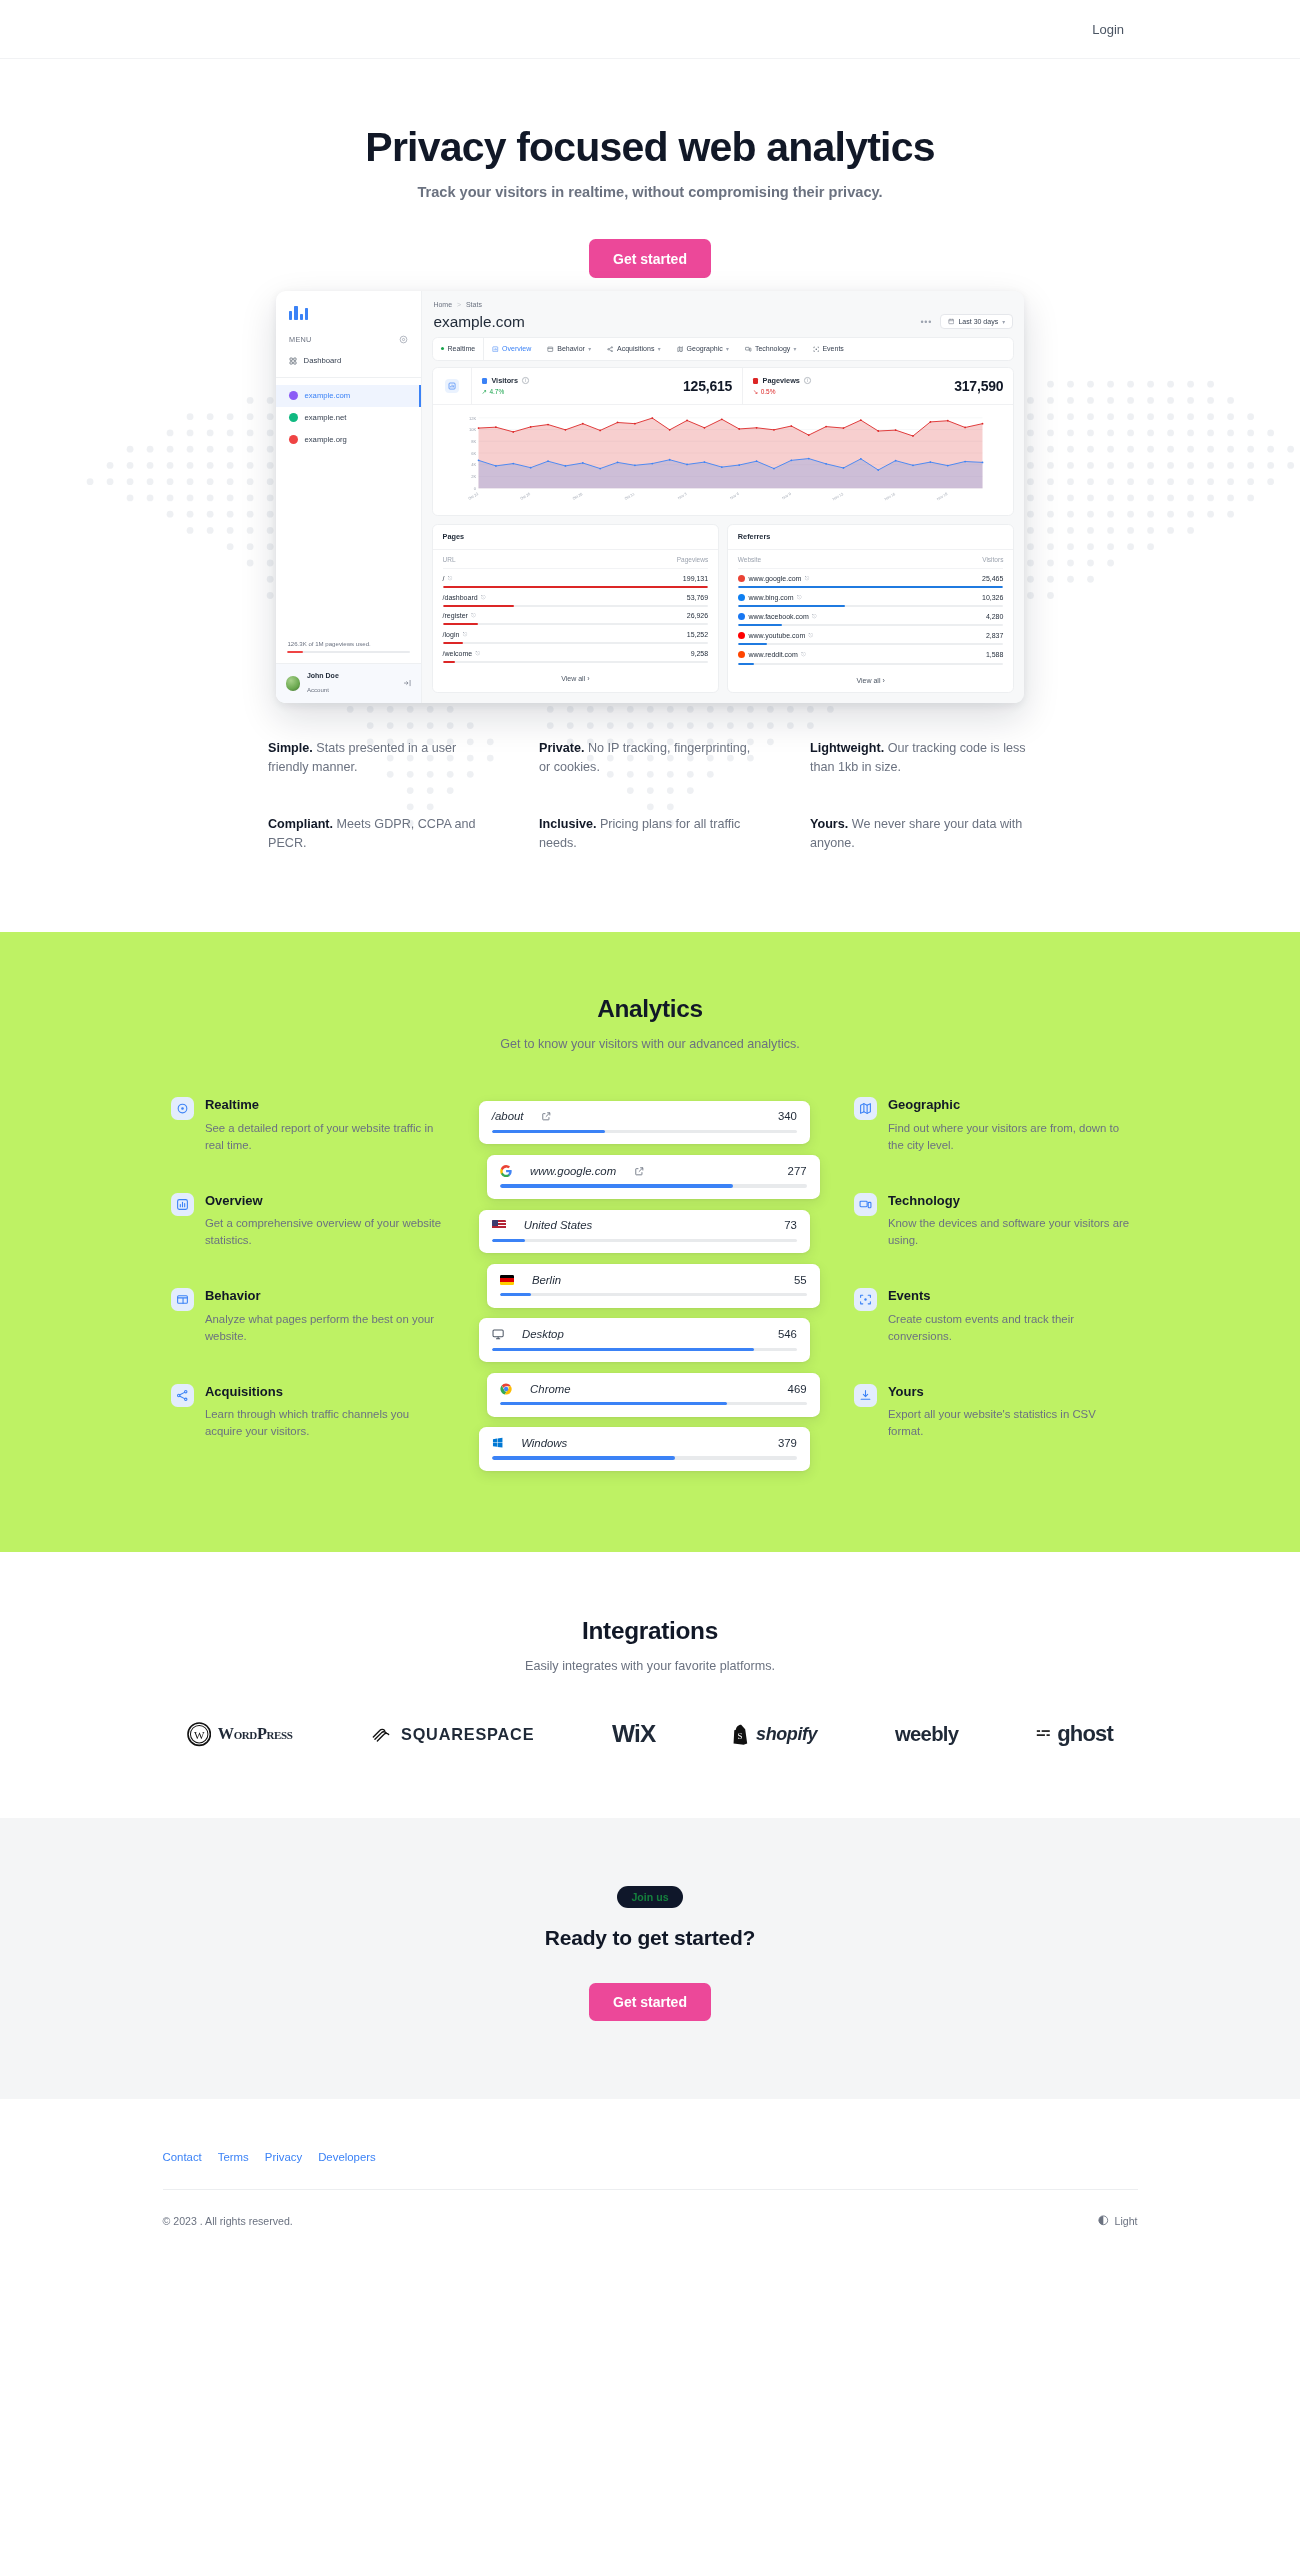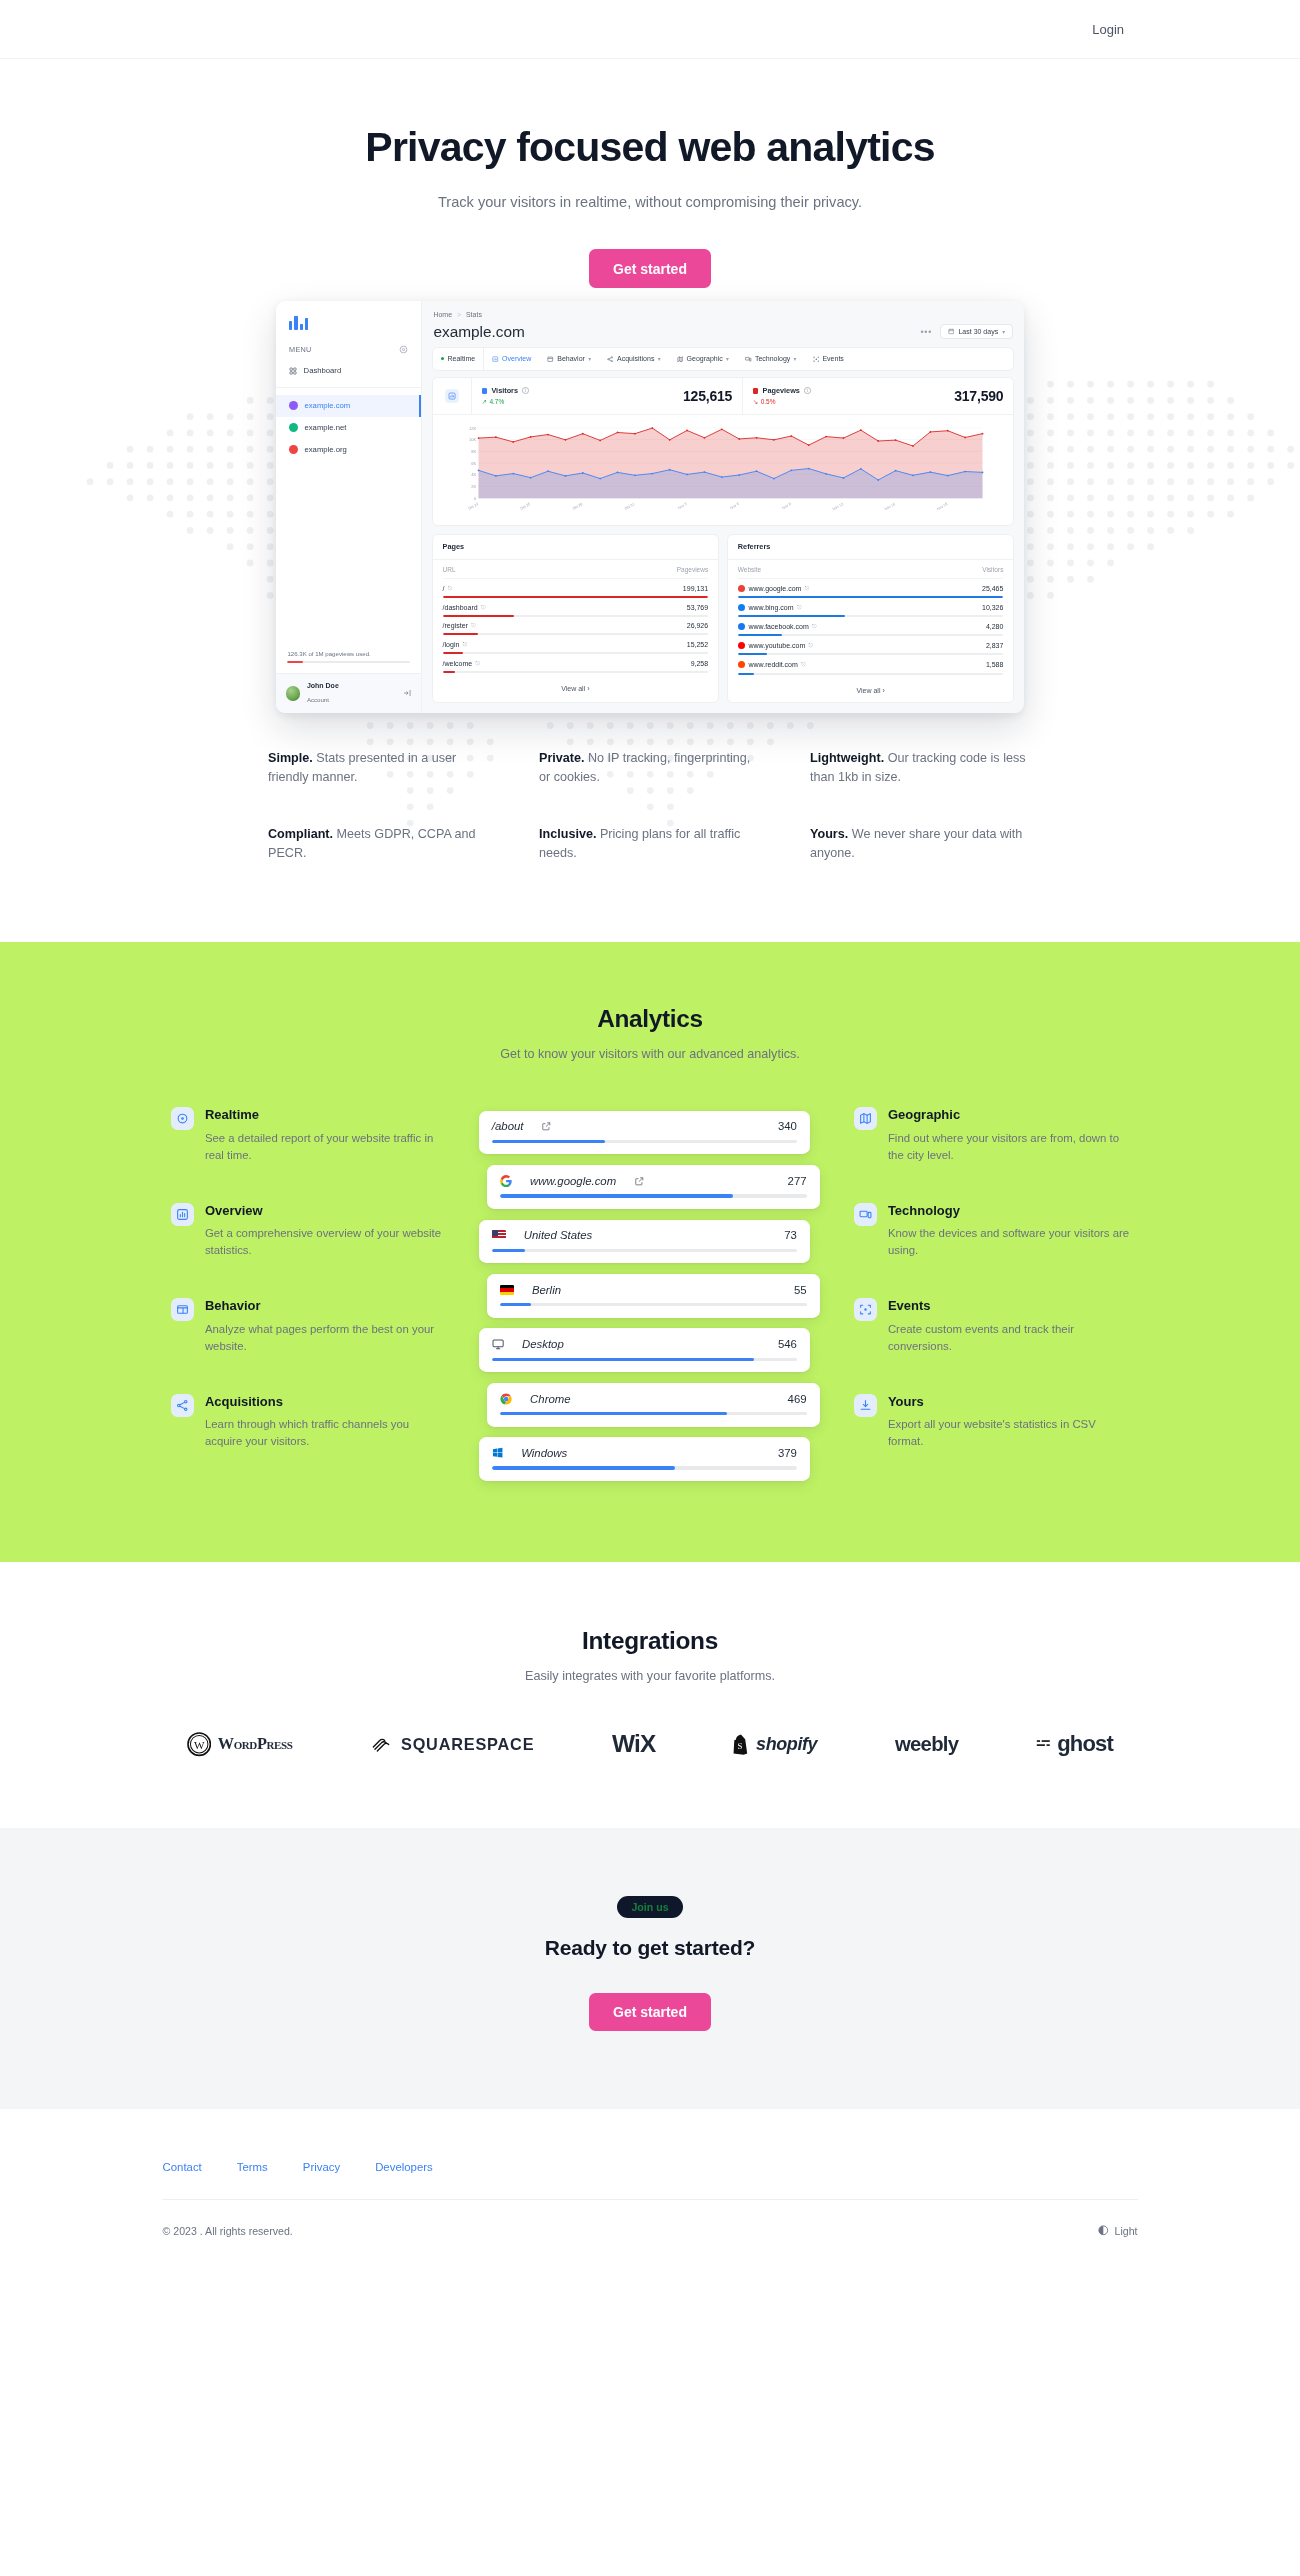--- a/index.html
+++ b/index.html
@@ -38,23 +38,24 @@
   .hero h1 {
     text-align: center;
     font-size: 41px;
     line-height: 1.15;
     font-weight: bold;
     letter-spacing: -0.8px;
     color: #111827;
   }
   .hero .sub {
     text-align: center;
-    margin-top: 23px;
+    margin-top: 13px;
     font-size: 14.6px;
     color: #6b7280;
+    font-weight: bold;
   }
   .hero .cta-wrap { text-align: center; margin-top: 39px; }
   .btn-primary {
     display: inline-block;
     background: #ec4899;
     color: #fff;
     border: none;
     border-radius: 6.5px;
     font-size: 14px;
     font-weight: bold;
@@ -252,21 +253,21 @@
     display:inline-block; background:#0f172a; color:#15803d;
     border-radius: 812px; padding: 4.9px 14.6px; font-size: 10.6px; font-weight: bold;
   }
   .cta-h { margin-top: 18px; font-size: 21px; font-weight:bold; color:#111827; letter-spacing:-0.2px; }
   .cta-s { margin-top: 16.3px; font-size: 12.2px; color:#6b7280; }
   .cta-b { margin-top: 32.5px; }
 
   
   footer { background:#fff; padding: 52px 0 57px 0; }
   .footer-in { width: 975px; margin: 0 auto; }
-  .flinks { display:flex; gap: 35px; }
+  .flinks { display:flex; gap: 16px; }
   .flinks a { font-size: 11.4px; color:#3b82f6; text-decoration:none; }
   .fhr { height:0.8px; background:#eceef0; margin: 26px 0 24.4px 0; }
   .fbot { display:flex; align-items:center; font-size: 10.6px; color:#6b7280; }
   .theme { margin-left:auto; display:flex; align-items:center; gap:5.7px; }
 </style>
 </head>
 <body>
 
 <div class="topnav">
   <a class="login" href="#">Login</a>

